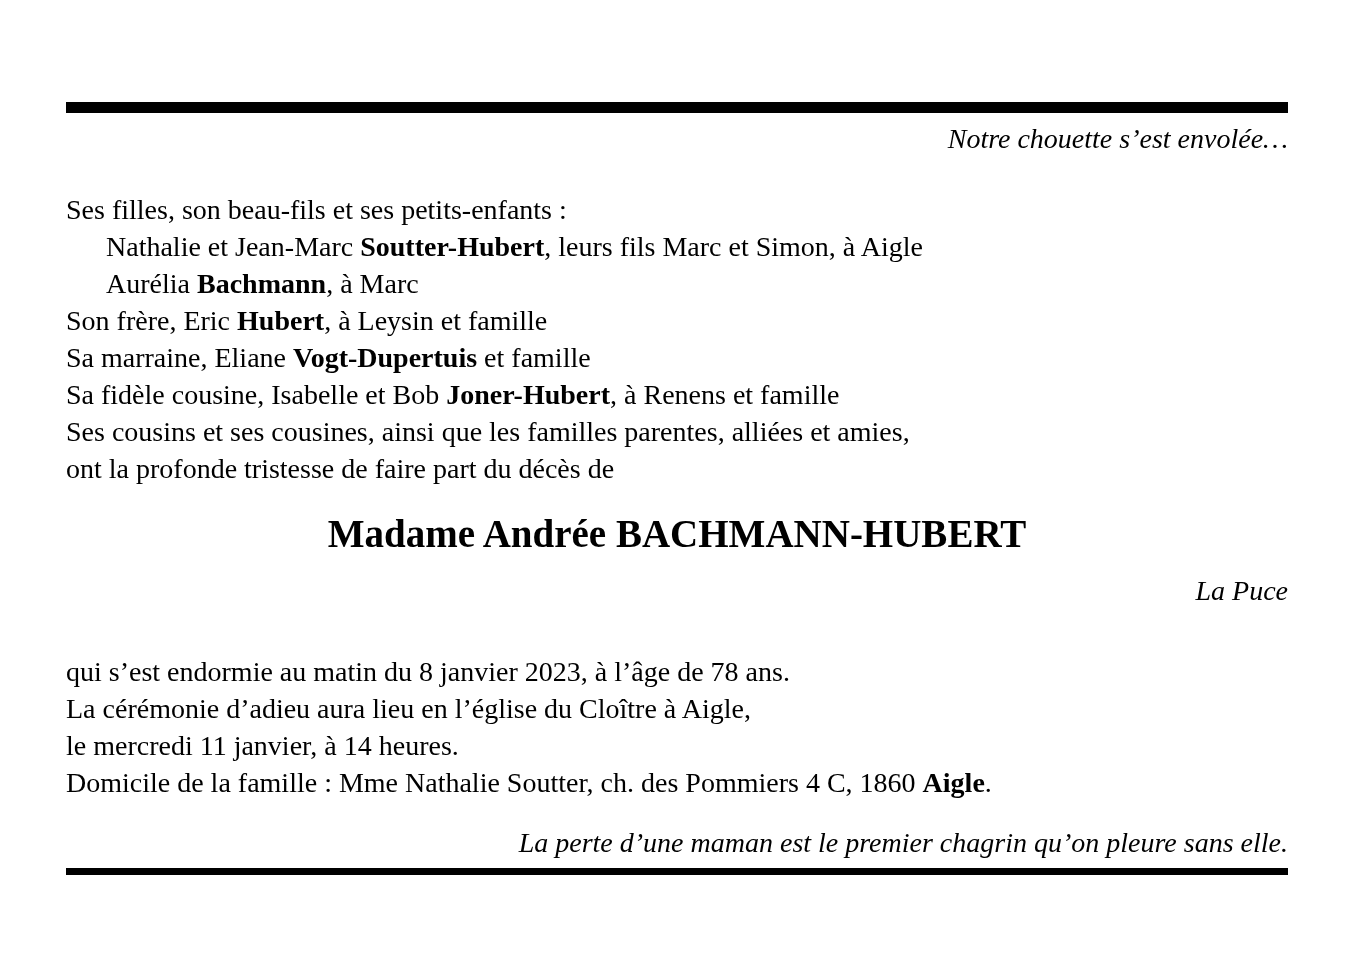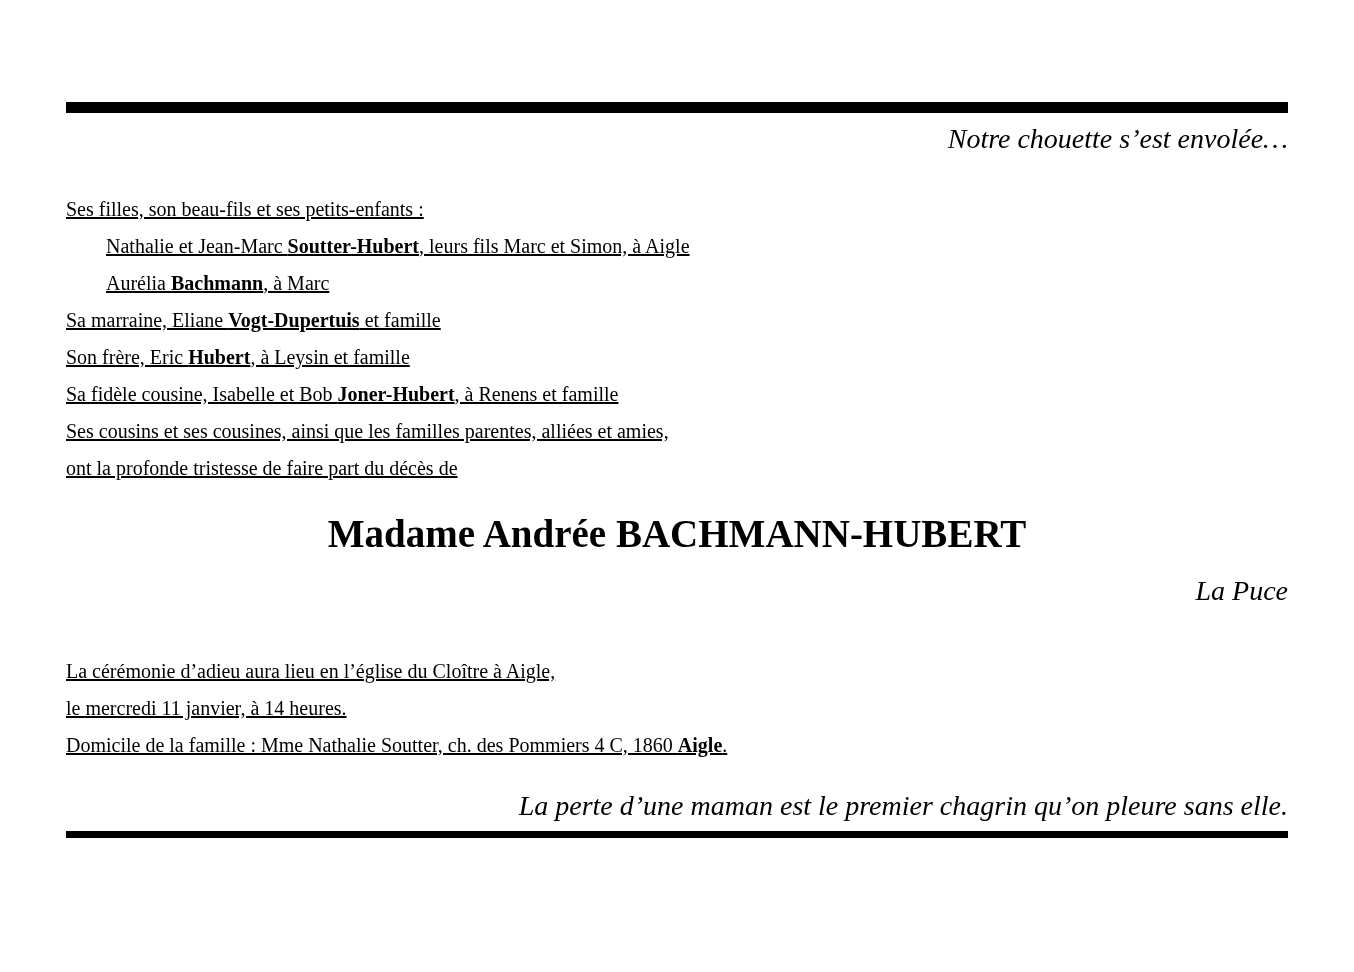--- a/index.html
+++ b/index.html
@@ -47,24 +47,23 @@
   .epigraph-bottom {
     margin-top: 23px;
   }
   .intro {
     margin-top: 34px;
   }
   .details {
     margin-top: 44px;
   }
   .text-line {
-    font-size: 20px;
+    font-size: 28px;
     line-height: 37px;
     white-space: nowrap;
-    text-decoration: underline;
   }
   .text-line.indented {
     padding-left: 40px;
   }
   .seg-bold {
     font-weight: bold;
   }
   .deceased-name {
     margin: 24px 0 16px 0;
     font-size: 39px;
@@ -86,32 +85,33 @@
 <div class="sheet">
 
   <div class="rule rule-top"></div>
 
   <div class="epigraph epigraph-top">Notre chouette s’est envolée…</div>
 
   <div class="intro">
       <div class="text-line"><span class="seg-regular">Ses filles, son beau-fils et ses petits-enfants :</span></div>
       <div class="text-line indented"><span class="seg-regular">Nathalie et Jean-Marc </span><span class="seg-bold">Soutter-Hubert</span><span class="seg-regular">, leurs fils Marc et Simon, à Aigle</span></div>
       <div class="text-line indented"><span class="seg-regular">Aurélia </span><span class="seg-bold">Bachmann</span><span class="seg-regular">, à Marc</span></div>
+      <div class="text-line"><span class="seg-regular">Son frère, Eric </span><span class="seg-bold">Hubert</span><span class="seg-regular">, à Leysin et famille</span></div>
       <div class="text-line"><span class="seg-regular">Sa marraine, Eliane </span><span class="seg-bold">Vogt-Dupertuis</span><span class="seg-regular"> et famille</span></div>
-      <div class="text-line"><span class="seg-regular">Son frère, Eric </span><span class="seg-bold">Hubert</span><span class="seg-regular">, à Leysin et famille</span></div>
       <div class="text-line"><span class="seg-regular">Sa fidèle cousine, Isabelle et Bob </span><span class="seg-bold">Joner-Hubert</span><span class="seg-regular">, à Renens et famille</span></div>
       <div class="text-line"><span class="seg-regular">Ses cousins et ses cousines, ainsi que les familles parentes, alliées et amies,</span></div>
       <div class="text-line"><span class="seg-regular">ont la profonde tristesse de faire part du décès de</span></div>
     </div>
 
   <h1 class="deceased-name">Madame Andrée BACHMANN-HUBERT</h1>
 
   <div class="nickname">La Puce</div>
 
   <div class="details">
+      <div class="text-line"><span class="seg-regular">qui s’est endormie au matin du 8 janvier 2023, à l’âge de 78 ans.</span></div>
       <div class="text-line"><span class="seg-regular">La cérémonie d’adieu aura lieu en l’église du Cloître à Aigle,</span></div>
       <div class="text-line"><span class="seg-regular">le mercredi 11 janvier, à 14 heures.</span></div>
       <div class="text-line"><span class="seg-regular">Domicile de la famille : Mme Nathalie Soutter, ch. des Pommiers 4 C, 1860 </span><span class="seg-bold">Aigle</span><span class="seg-regular">.</span></div>
     </div>
 
   <div class="epigraph epigraph-bottom">La perte d’une maman est le premier chagrin qu’on pleure sans elle.</div>
 
   <div class="rule rule-bottom"></div>
 
 </div>

